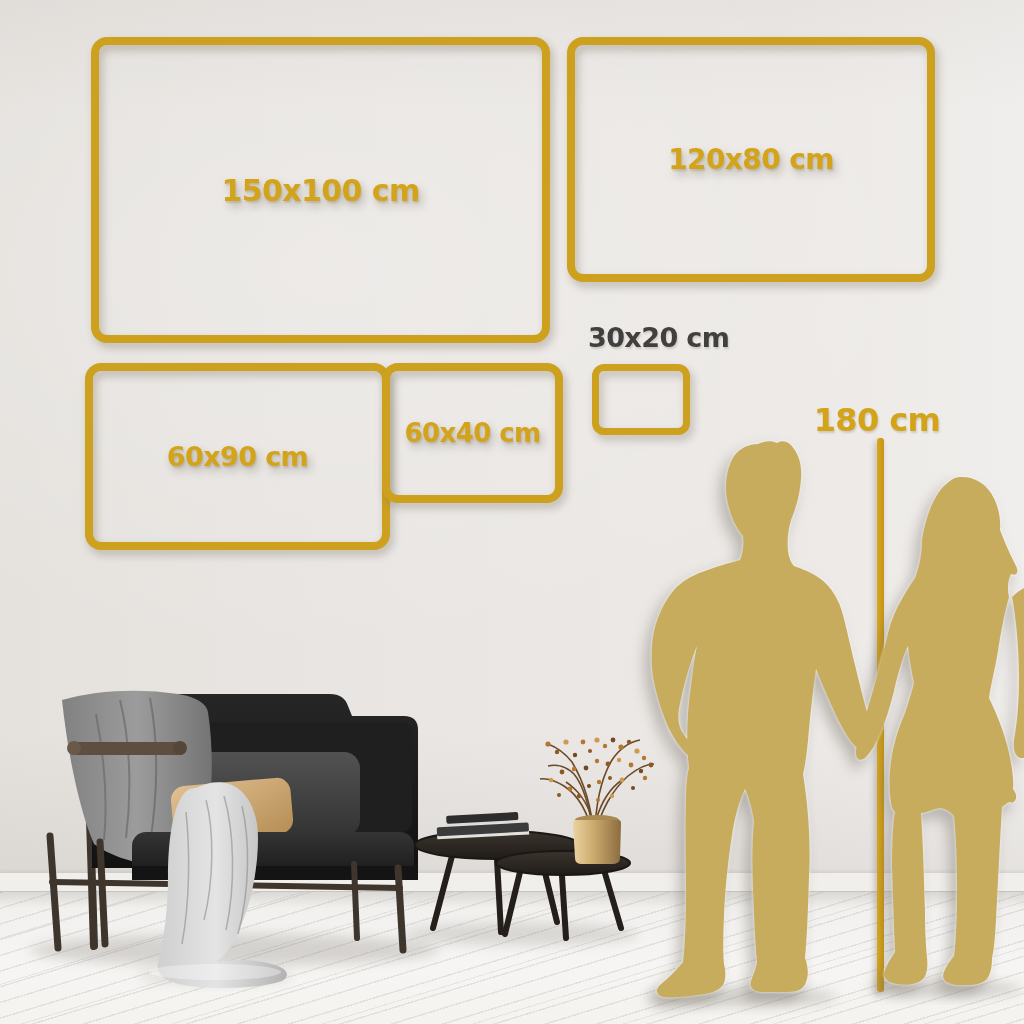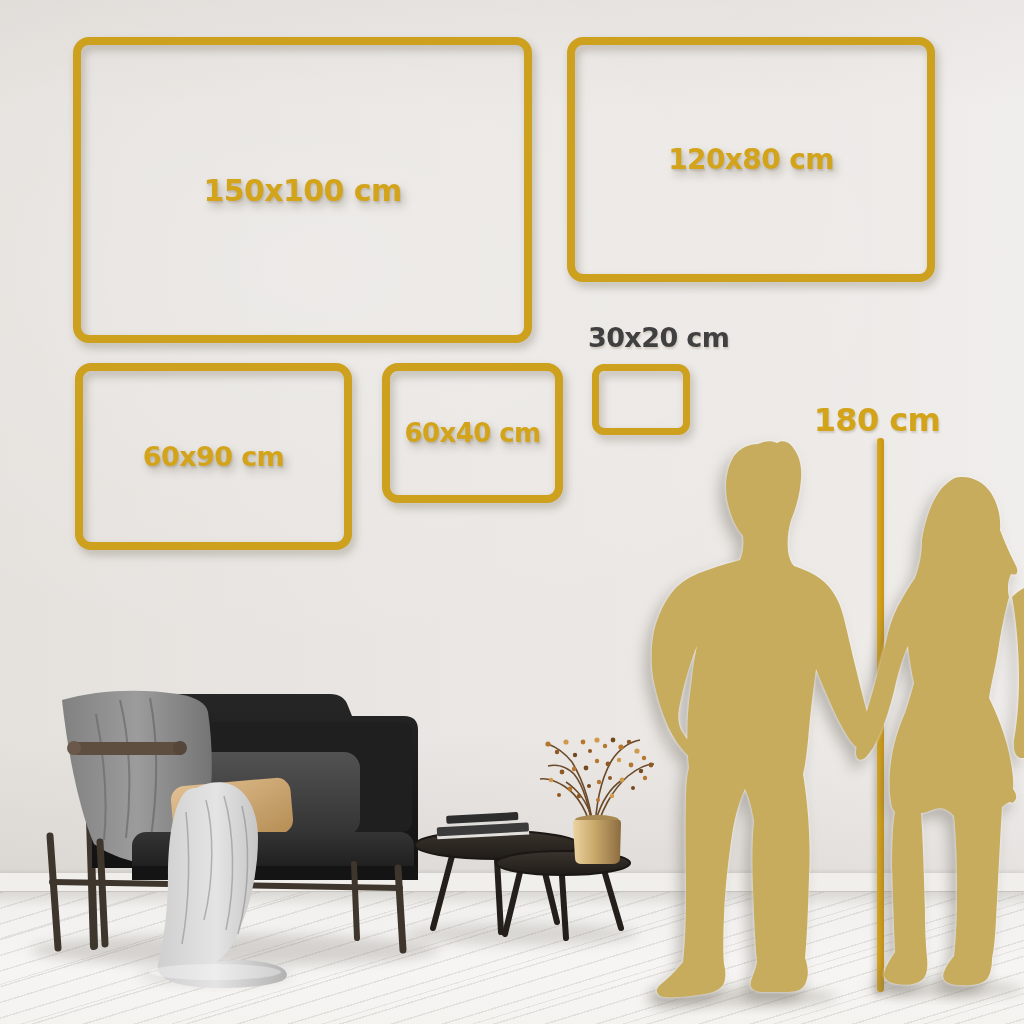--- a/index.html
+++ b/index.html
@@ -35,25 +35,25 @@
   .size-rect{
     position:absolute;border:8px solid #CDA01D;border-radius:16px;
     display:flex;align-items:center;justify-content:center;
     filter:drop-shadow(3px 5px 4px rgba(115,105,85,0.38));
     background:transparent;
   }
   .size-label{
     font-weight:800;color:#D3A319;letter-spacing:-0.6px;white-space:nowrap;
     text-shadow:1px 2px 2px rgba(120,105,70,0.25);
   }
-  .r1{left:73px;top:37px;width:459px;height:306px;text-align:right;}
+  .r1{left:91px;top:37px;width:459px;height:306px;text-align:right;}
   .r1 .size-label{font-size:30px;}
   .r2{left:567px;top:37px;width:368px;height:245px;}
   .r2 .size-label{font-size:28px;}
-  .r3{left:75px;top:363px;width:277px;height:187px;}
+  .r3{left:85px;top:363px;width:305px;height:187px;}
   .r3 .size-label{font-size:27px;}
   .r4{left:382px;top:363px;width:181px;height:140px;}
   .r4 .size-label{font-size:26px;}
   .r5{left:592px;top:364px;width:98px;height:71px;border-width:7px;border-radius:12px;}
   .mini-label{
     position:absolute;left:588px;top:322px;font-size:27px;font-weight:800;
     color:#404040;letter-spacing:-0.6px;
     text-shadow:1px 2px 2px rgba(120,105,70,0.25);
   }
   

